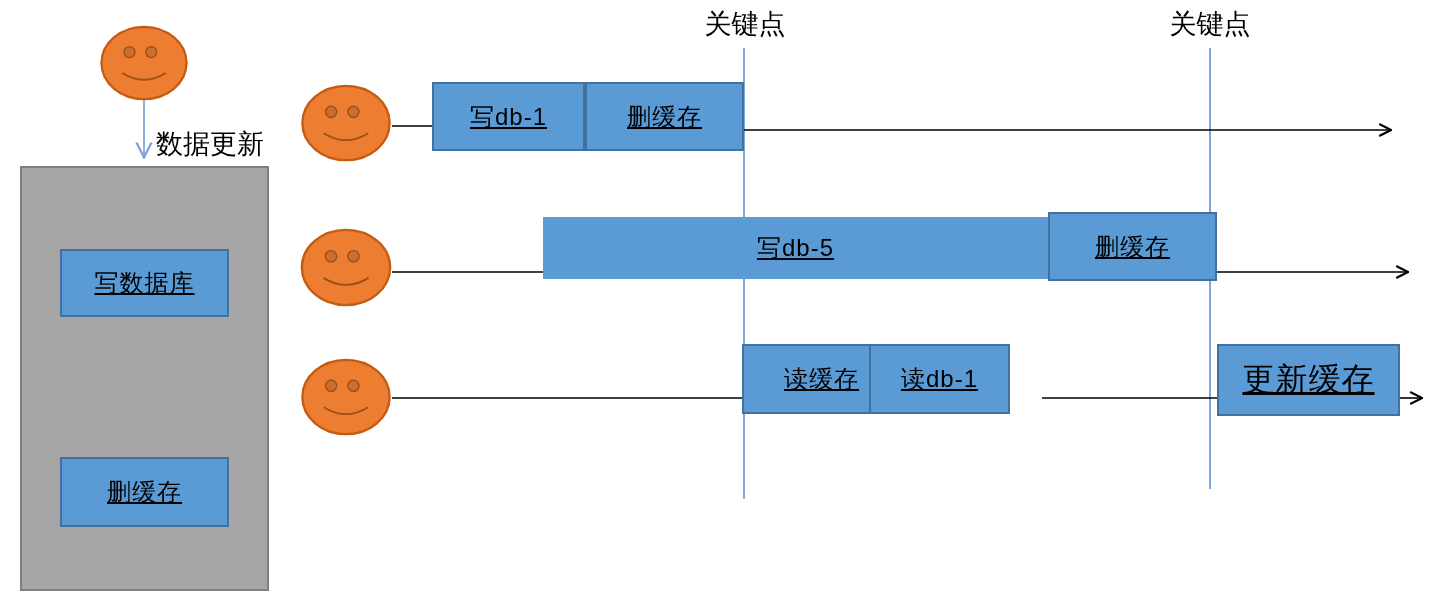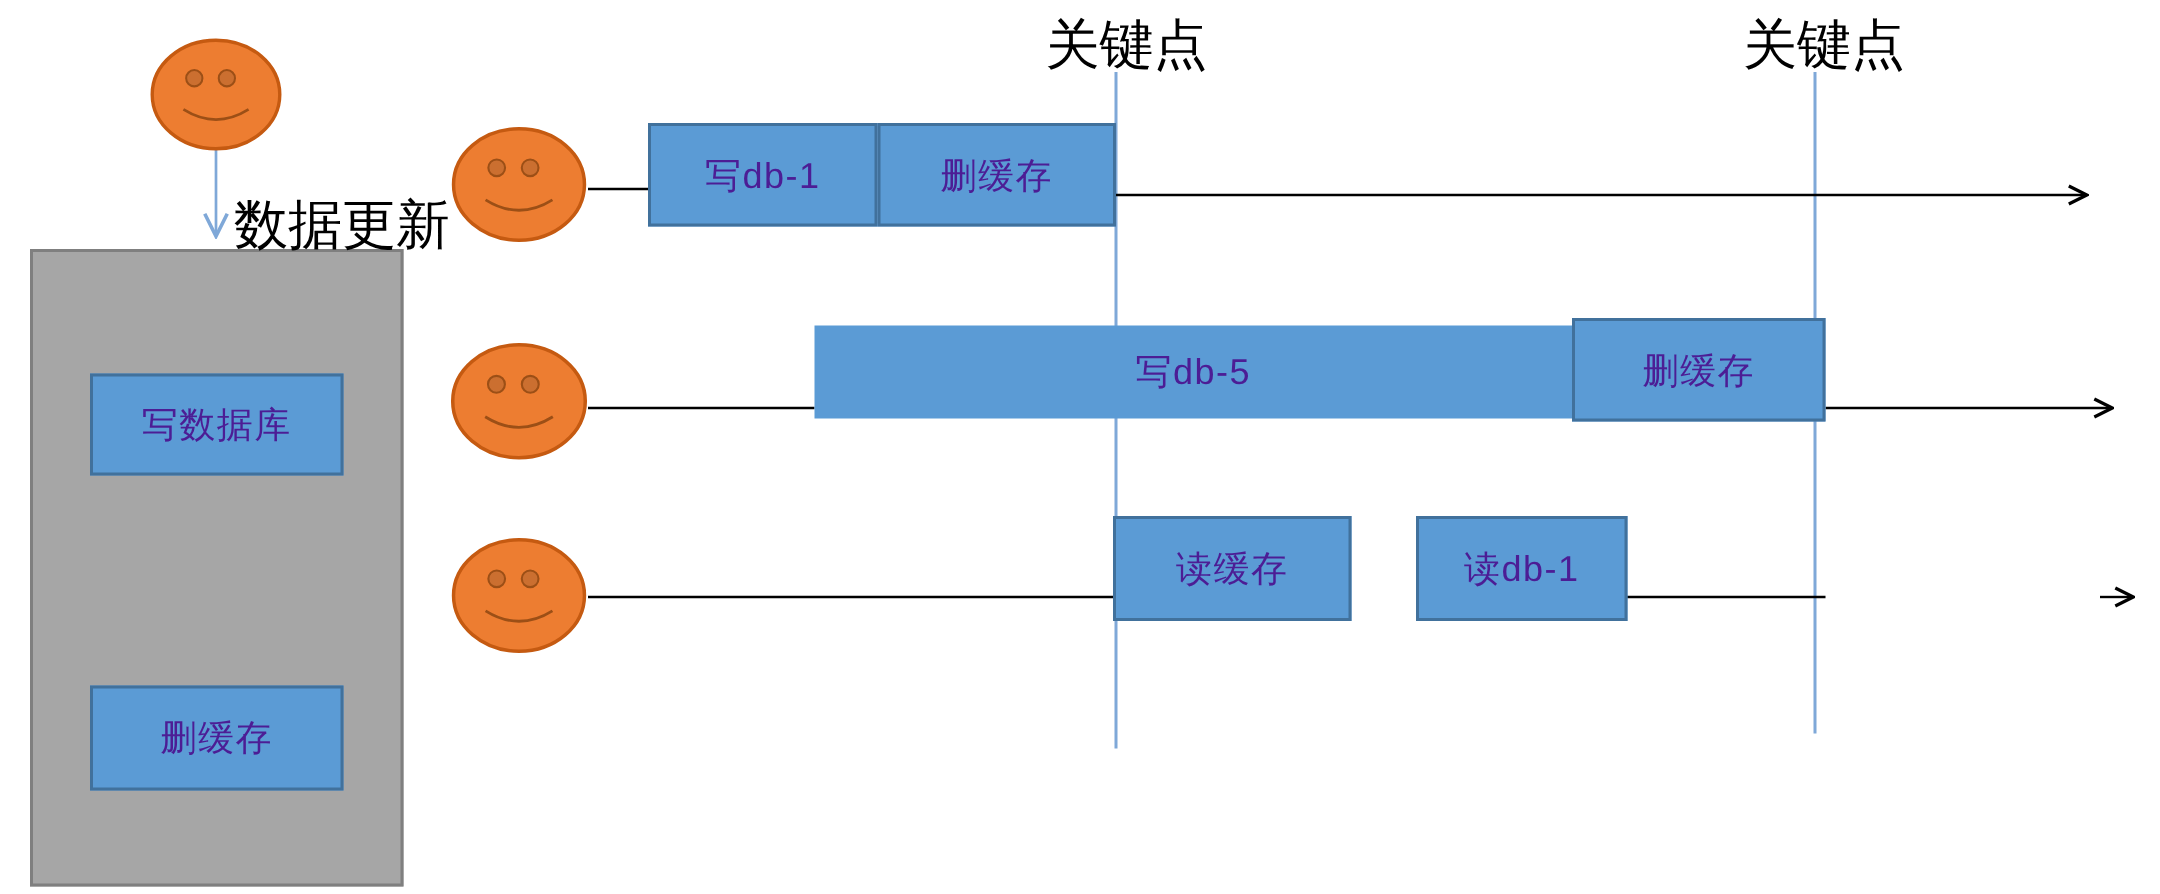--- a/index.html
+++ b/index.html
@@ -15,33 +15,33 @@
     font-family:"Liberation Sans","DejaVu Sans",sans-serif;
   }
   svg.overlay{position:absolute;left:0;top:0;z-index:1;}
   .actor{position:absolute;z-index:2;}
   .bluebox{
     position:absolute; z-index:2;
     background:var(--box-fill);
     border:2px solid var(--box-border);
     box-sizing:border-box;
     display:flex; align-items:center; justify-content:center;
-    color:#4c1d95; font-size:24px; letter-spacing:1px;
+    color:#000000; font-size:24px; letter-spacing:1px;text-decoration:underline;
   }
   .bluebox.no-border{border:none;}
   .bluebox.big-text{font-size:32px;}
   .panel{
     position:absolute; z-index:0;
     background:var(--panel-fill);
     border:2px solid var(--panel-border);
     box-sizing:border-box;
   }
   .diagram-label{
     position:absolute; z-index:3; color:var(--ink);
-    font-size:36px; white-space:nowrap;
+    font-size:27px; white-space:nowrap;
   }
   .keypoint{width:96px;text-align:center;}
 </style>
 </head>
 <body>
 
 <div id="canvas">
 
   <svg class="overlay" width="1440" height="596" viewBox="0 0 1440 596">
     <defs>
@@ -103,15 +103,16 @@
   <div class="bluebox no-border" style="left:543px;top:217px;width:505px;height:62px;">写db-5</div>
   <div class="bluebox" style="left:1048px;top:212px;width:169px;height:69px;">删缓存</div>
 
   <svg class="actor" style="left:299px;top:358px;" width="94" height="78" viewBox="0 0 100 84">
     <ellipse cx="50" cy="42" rx="47" ry="40" style="fill:var(--actor-fill);stroke:var(--actor-stroke);stroke-width:2.5"></ellipse>
     <circle cx="34" cy="30" r="6" style="fill:#CB6F30;stroke:var(--actor-detail);stroke-width:1.5"></circle>
     <circle cx="58" cy="30" r="6" style="fill:#CB6F30;stroke:var(--actor-detail);stroke-width:1.5"></circle>
     <path d="M26,53 Q50,68 74,53" style="fill:none;stroke:var(--actor-detail);stroke-width:2"></path>
   </svg>
   <div class="bluebox" style="left:742px;top:344px;width:159px;height:70px;">读缓存</div>
-  <div class="bluebox" style="left:944px;top:344px;width:141px;height:70px;">读db-1</div>
+  <div class="bluebox" style="left:869px;top:344px;width:141px;height:70px;">读db-1</div>
+  <div class="bluebox big-text" style="left:1217px;top:344px;width:183px;height:72px;">更新缓存</div>
 
 </div>
 
 </body></html>

